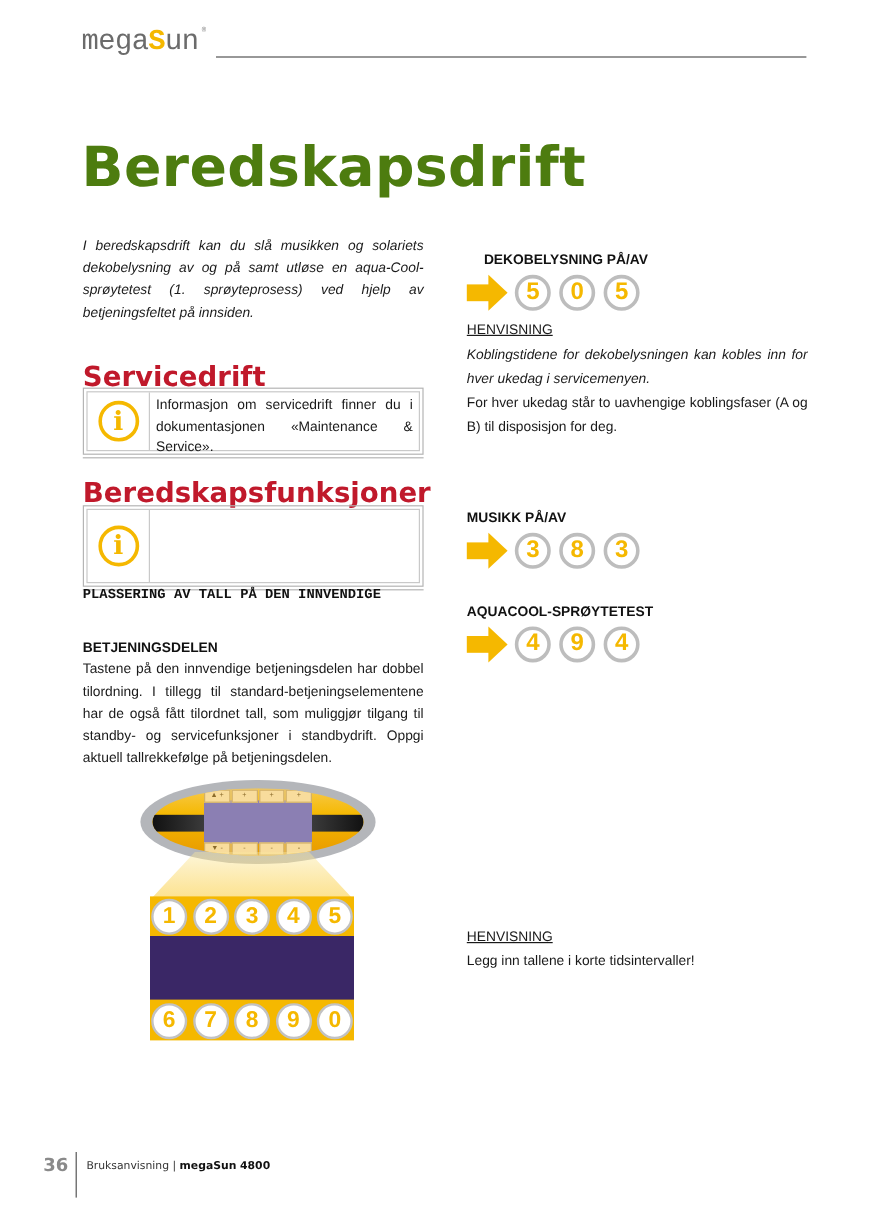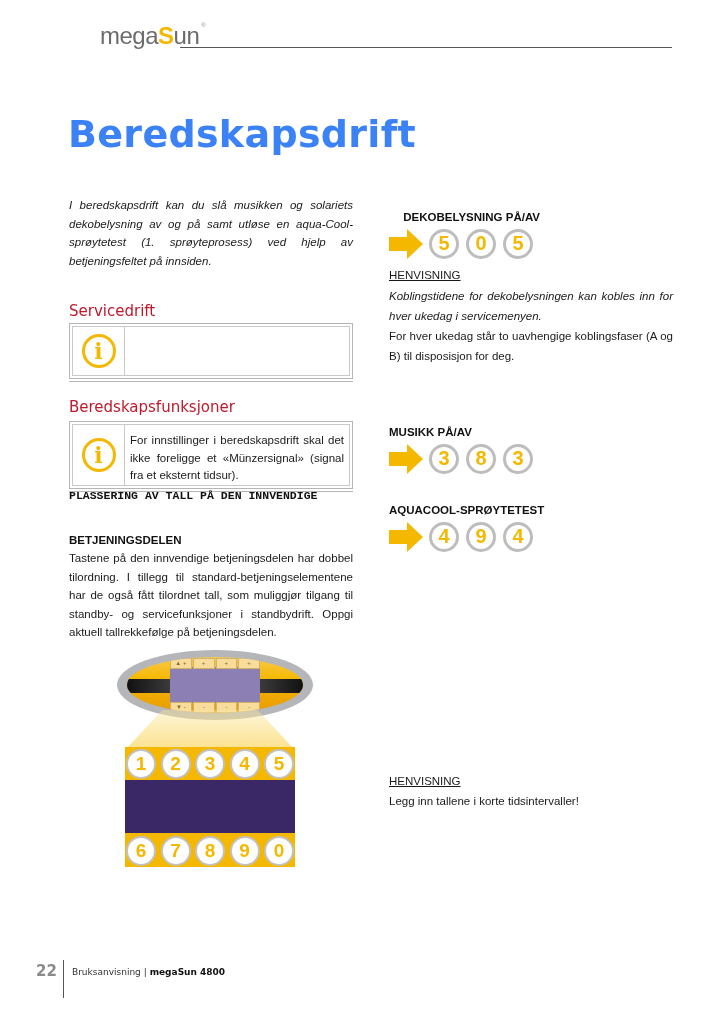--- a/index.html
+++ b/index.html
@@ -1,29 +1,29 @@
 <!DOCTYPE html>
 <html><head>
 <meta charset="utf-8">
 <style>
   * { margin: 0; padding: 0; box-sizing: border-box; }
   html, body { width: 724px; height: 1024px; background: #ffffff; overflow: hidden; }
   body { position: relative; font-family: "Liberation Sans", sans-serif; color: #1a1a1a; }
 
-  .logo { position: absolute; left: 68px; top: 22px; font-family: Liberation Sans, sans-serif; font-size: 24px; color: #6b6b6b; letter-spacing: -0.5px; margin-left: 32px; }
+  .logo { position: absolute; left: 68px; top: 22px; font-family: Liberation Mono, monospace; font-size: 24px; color: #6b6b6b; letter-spacing: -0.5px; }
   .logo .s { color: #f5b800; font-weight: bold; }
   .logo .reg { position: absolute; right: -6px; top: 0px; font-size: 6px; color: #888; }
   .header-line { position: absolute; left: 180px; top: 47px; width: 492px; height: 1px; background: #555; }
 
-  .page-title { position: absolute; left: 68px; top: 112px; font-family: "DejaVu Sans", sans-serif; font-weight: bold; font-size: 38px; color: #3b82f6; letter-spacing: 0.3px; }
+  .page-title { position: absolute; left: 68px; top: 112px; font-family: "DejaVu Sans", sans-serif; font-weight: bold; font-size: 46px; color: #4d7c0f; letter-spacing: 0.3px; }
 
   .para { font-size: 11.5px; line-height: 18.5px; text-align: justify; color: #1a1a1a; }
   .intro { position: absolute; left: 69px; top: 196px; width: 284px; font-style: italic; }
 
-  .section-title { position: absolute; left: 69px; font-family: "DejaVu Sans", sans-serif; font-weight: normal; font-size: 15px; color: #c0192b; }
+  .section-title { position: absolute; left: 69px; font-family: "DejaVu Sans", sans-serif; font-weight: bold; font-size: 23px; color: #c0192b; }
 
   .info-box { position: absolute; left: 69px; width: 284px; border: 1px solid #b5b5b5; padding: 2px; }
   .info-inner { display: flex; border: 1px solid #c9c9c9; height: 100%; }
   .info-icon-cell { width: 52px; border-right: 1px solid #c9c9c9; display: flex; align-items: center; justify-content: center; }
   .info-icon { width: 34px; height: 34px; border: 3px solid #f5b800; border-radius: 50%; display: flex; align-items: center; justify-content: center; color: #f5b800; font-family: "DejaVu Serif", serif; font-weight: bold; font-size: 22px; }
   .info-text { flex: 1; padding: 3px 5px; font-size: 11.5px; line-height: 17.5px; text-align: justify; }
   .info-under { position: absolute; left: 69px; width: 284px; height: 1px; background: #b5b5b5; }
 
   .bold-head { position: absolute; font-weight: bold; font-size: 11.5px; line-height: 17.5px; color: #111; }
 
@@ -69,31 +69,31 @@
 <h1 class="page-title">Beredskapsdrift</h1>
 
 <p class="para intro">I beredskapsdrift kan du slå musikken og solariets dekobelysning av og på samt utløse en aqua-Cool-sprøytetest (1. sprøyteprosess) ved hjelp av betjeningsfeltet på innsiden.</p>
 
 <h2 class="section-title" style="top:302px;">Servicedrift</h2>
 <div class="info-box" style="top:323px; height:56px;">
   <div class="info-inner">
     <div class="info-icon-cell">
         <div class="info-icon">i</div>
       </div>
+    <div class="info-text">Informasjon om servicedrift finner du i dokumentasjonen «Maintenance &amp; Service».</div>
   </div>
 </div>
 <div class="info-under" style="top:381px;"></div>
 
 <h2 class="section-title" style="top:398px;">Beredskapsfunksjoner</h2>
 <div class="info-box" style="top:421px; height:68px;">
   <div class="info-inner">
     <div class="info-icon-cell">
         <div class="info-icon">i</div>
       </div>
-    <div class="info-text" style="padding-top:7px;">For innstillinger i beredskapsdrift skal det ikke foreligge et «Münzersignal» (signal fra et eksternt tidsur).</div>
   </div>
 </div>
 <div class="info-under" style="top:491px;"></div>
 
 <div class="bold-head" style="left:69px; top:487px;font-family:Liberation Mono, monospace;">PLASSERING AV TALL PÅ DEN INNVENDIGE</div>
 <div class="bold-head" style="left:69px; top:532px;">BETJENINGSDELEN</div>
 <p class="para placement-text">Tastene på den innvendige betjeningsdelen har dobbel tilordning. I tillegg til standard-betjeningselementene har de også fått tilordnet tall, som muliggjør tilgang til standby- og servicefunksjoner i standbydrift. Oppgi aktuell tallrekkefølge på betjeningsdelen.</p>
 
 <div class="illus">
   <div class="oval">
@@ -173,15 +173,15 @@
       </div>
     <div class="digit">4</div>
     <div class="digit">9</div>
     <div class="digit">4</div>
   </div>
 </div>
 
 <div class="note-label" style="top:775px;">HENVISNING</div>
 <div class="note-text" style="top:791px;">Legg inn tallene i korte tidsintervaller!</div>
 
-<div class="footer-num">22</div>
+<div class="footer-num">36</div>
 <div class="footer-line"></div>
 <div class="footer-text"><span>Bruksanvisning</span> <span>|</span> <b>megaSun 4800</b></div>
 
 </body></html>

